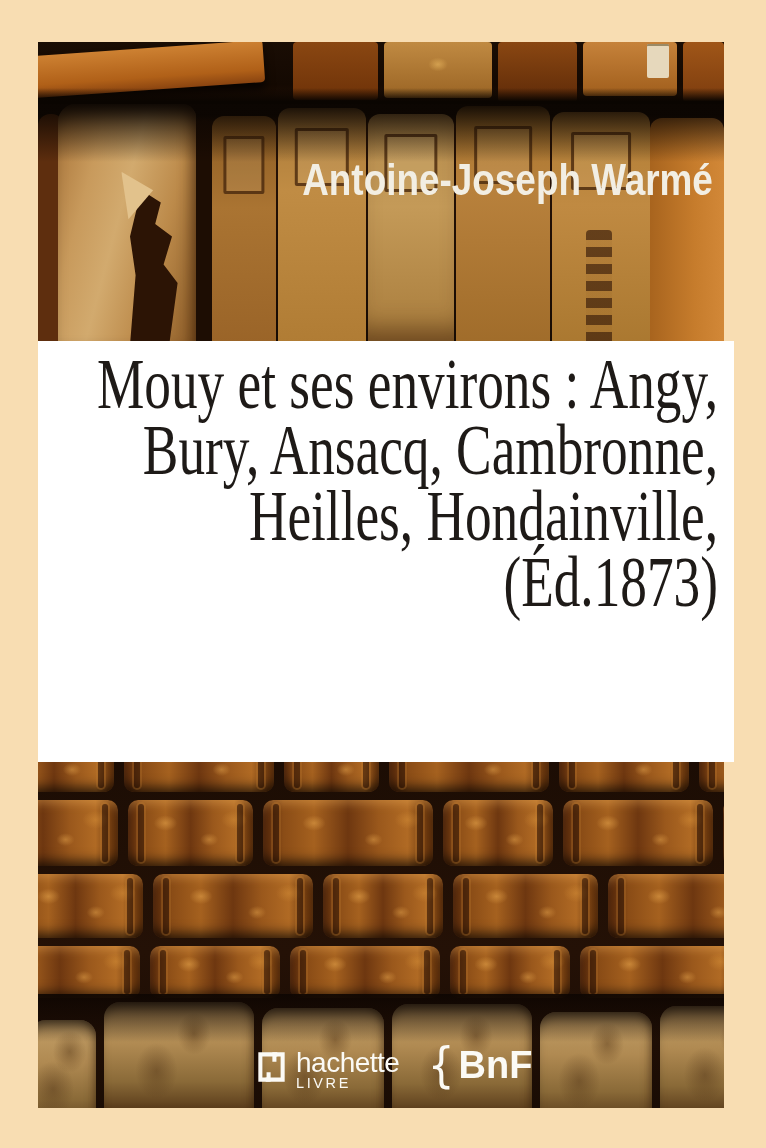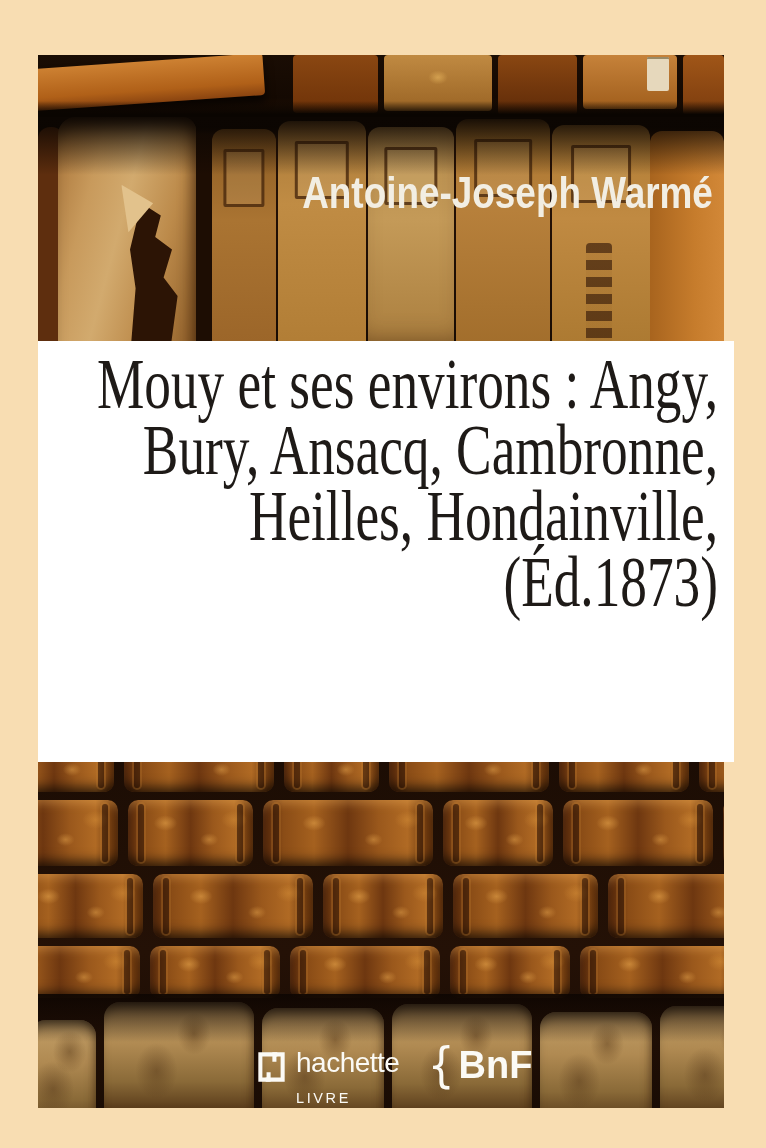--- a/index.html
+++ b/index.html
@@ -1,21 +1,21 @@
 <!DOCTYPE html>
 <html><head>
 <meta charset="utf-8">
 <style>
   html,body{margin:0;padding:0;background:#f8ddb2;}
   .page{position:relative;width:766px;height:1148px;background:#f8ddb2;overflow:hidden;
         font-family:"Liberation Sans",sans-serif;}
   .photo-wrap{position:absolute;left:38px;top:38px;width:686px;height:1070px;}
 
   
-  .photo-top{position:absolute;left:0;top:17px;width:686px;height:303px;overflow:hidden;
+  .photo-top{position:absolute;left:0;top:4px;width:686px;height:303px;overflow:hidden;
              background:linear-gradient(180deg,#1a0d04 0%,#140902 14%,#2a1306 24%,#170b03 100%);}
   .plank{position:absolute;left:-6px;top:6px;width:232px;height:42px;border-radius:4px;
          background:linear-gradient(180deg,#cd8132 0%,#b06018 70%,#8a4410 100%);
          transform:rotate(-4deg);box-shadow:0 8px 10px rgba(0,0,0,.6);}
   .shelf-books{position:absolute;left:255px;top:0;right:0;height:62px;display:flex;gap:6px;align-items:flex-start;overflow:hidden;}
   .lb{border-radius:4px;}
   .lb1{width:88px;height:58px;background:linear-gradient(180deg,#8a4712,#6e3208);}
   .lb2{width:112px;height:56px;background:
        radial-gradient(14px 10px at 50% 40%,rgba(240,190,100,.55),transparent 70%),
        linear-gradient(180deg,#c08a42,#9a6424);}
@@ -89,21 +89,21 @@
         linear-gradient(180deg,#c4a068 0%,#b08a52 40%,#8a6a38 75%,#5c3e1c 100%);
        box-shadow:inset 0 10px 12px -6px rgba(0,0,0,.55),inset -8px 0 10px -6px rgba(50,26,8,.5);}
   .vshadow{position:absolute;left:0;right:0;top:232px;height:48px;z-index:3;
            background:linear-gradient(180deg,rgba(14,6,2,.92),rgba(14,6,2,0));}
 
   
   .logo-hachette{position:absolute;left:218px;top:288px;display:flex;z-index:6;color:#fbfaf5;}
   .h-icon{width:31px;height:34px;display:block;}
   .h-text{margin-left:9px;}
   .h-name{font:400 28px/25px "Liberation Sans",sans-serif;letter-spacing:-.5px;}
-  .h-sub{font:400 14.5px/15px "Liberation Sans",sans-serif;letter-spacing:2.6px;margin-top:16px;}
+  .h-sub{font:400 14.5px/15px "Liberation Sans",sans-serif;letter-spacing:2.6px;margin-top:1px;}
   .logo-bnf{position:absolute;left:388px;top:284px;display:flex;align-items:center;z-index:6;color:#fbfaf5;}
   .bnf-brace{font:400 48px/38px "DejaVu Sans",sans-serif;transform:scaleX(.88);margin-right:2px;}
   .bnf-name{font:700 38px/38px "Liberation Sans",sans-serif;}
 </style>
 </head>
 <body>
 
 <div class="page">
   <div class="photo-wrap">
 

